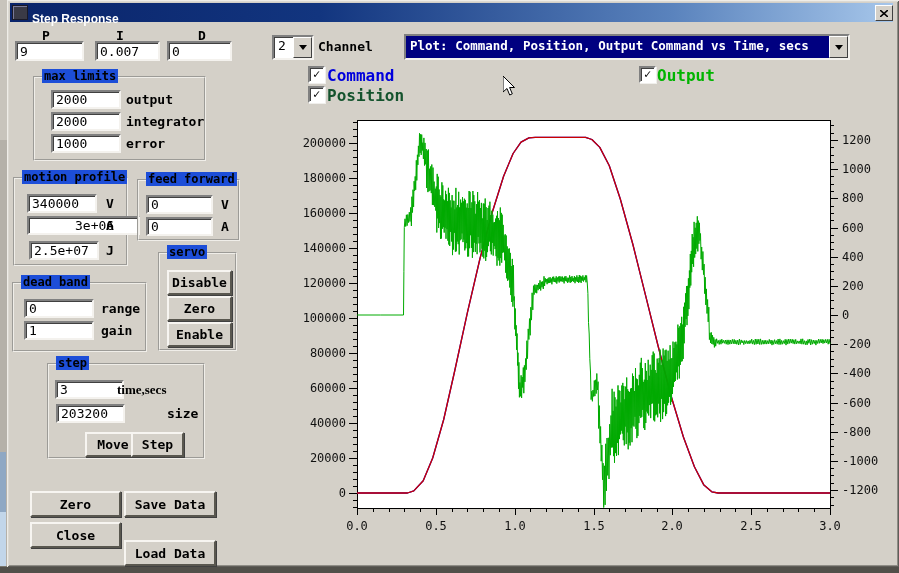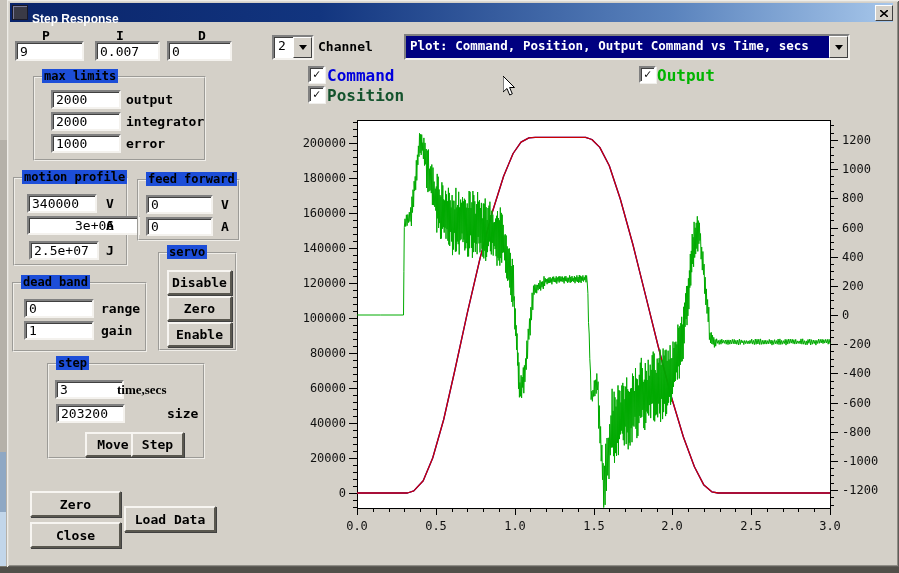--- a/index.html
+++ b/index.html
@@ -163,22 +163,23 @@
     <span>step</span>
   </div>
   <input class="entry" style="left: 55px; top: 380px; width: 62px; height: 15px;" value="3">
   <div class="lbl" style="left:117px;top:382px;font-family:Liberation Serif, serif;">time,secs</div>
   <input class="entry" style="left: 56px; top: 404px; width: 62px; height: 15px;" value="203200">
   <div class="lbl" style="left:129px;top:406px;margin-left:38px;">size</div>
   <div class="btn" style="left:66px;top:432px;width:52px;height:21px;margin-left:19px;">Move</div>
   <div class="btn" style="left:131px;top:432px;width:49px;height:21px;">Step</div>
 
   <div class="btn" style="left:30px;top:491px;width:87px;height:22px;">Zero</div>
+  <div class="btn" style="left:124px;top:491px;width:88px;height:22px;">Save Data</div>
   <div class="btn" style="left:30px;top:522px;width:87px;height:22px;">Close</div>
-  <div class="btn" style="left:124px;top:506px;width:88px;height:22px;">Load Data</div>
+  <div class="btn" style="left:124px;top:540px;width:88px;height:22px;">Load Data</div>
 
   <div id="chart-wrap">
     <svg id="chart-svg" width="619" height="440">
         <rect x="77" y="12" width="473" height="388" fill="#ffffff" stroke="#000" stroke-width="1" shape-rendering="crispEdges"></rect>
         <line x1="77" y1="400" x2="77" y2="407" stroke="#000" stroke-width="1" shape-rendering="crispEdges"></line>
         <text x="77" y="422" text-anchor="middle" fill="#111" font-family="&quot;DejaVu Sans Mono&quot;,&quot;Liberation Mono&quot;,monospace" font-size="12px">0.0</text>
         <line x1="156" y1="400" x2="156" y2="407" stroke="#000" stroke-width="1" shape-rendering="crispEdges"></line>
         <text x="156" y="422" text-anchor="middle" fill="#111" font-family="&quot;DejaVu Sans Mono&quot;,&quot;Liberation Mono&quot;,monospace" font-size="12px">0.5</text>
         <line x1="235" y1="400" x2="235" y2="407" stroke="#000" stroke-width="1" shape-rendering="crispEdges"></line>
         <text x="235" y="422" text-anchor="middle" fill="#111" font-family="&quot;DejaVu Sans Mono&quot;,&quot;Liberation Mono&quot;,monospace" font-size="12px">1.0</text>

